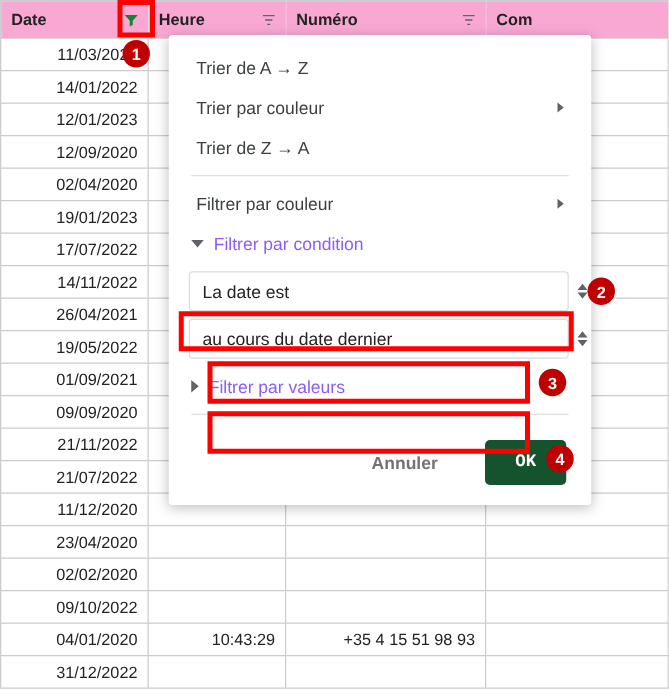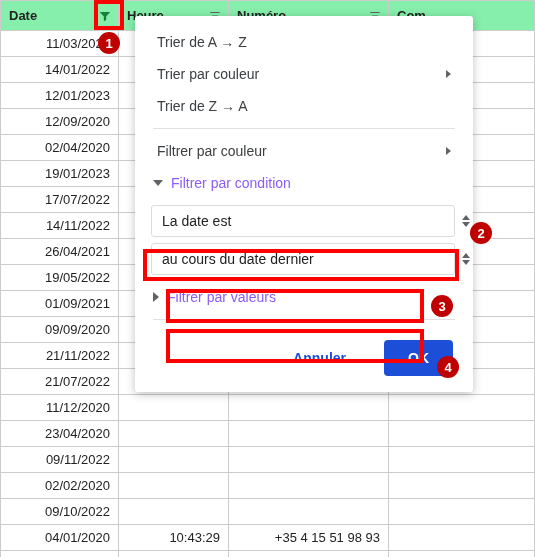--- a/index.html
+++ b/index.html
@@ -19,21 +19,21 @@
     width: 100%;
   }
   th, td {
     border: 1px solid #ccc;
     padding: 4px 8px;
     text-align: right;
     height: 26px;
     white-space: nowrap;
   }
   th {
-    background: #86efac;
+    background: #f9a8d4;
     font-weight: bold;
     text-align: left;
     position: relative;
     height: 30px;
   }
   .col-date { width: 118px; }
   .col-heure { width: 110px; }
   .col-numero { width: 160px; }
   .filter-icon {
     position: absolute;
@@ -45,21 +45,21 @@
     display: flex;
     align-items: center;
     justify-content: center;
     color: #5f6368;
   }
   .filter-icon.active { color: #188038; }
   .filter-icon svg { width: 14px; height: 14px; }
   .menu {
     position: absolute;
     left: 135px;
-    top: 16px;
+    top: 28px;
     width: 338px;
     background: #fff;
     box-shadow: 0 2px 10px rgba(0,0,0,0.25);
     border-radius: 3px;
     padding: 10px 0;
     z-index: 10;
   }
   .menu-item {
     padding: 8px 22px;
     color: #3c4043;
@@ -136,22 +136,22 @@
     padding: 14px 20px 6px;
   }
   .btn {
     padding: 10px 24px;
     border-radius: 4px;
     font-size: 14px;
     font-weight: bold;
     cursor: pointer;
     border: none;
   }
-  .btn-cancel { background: #fff; color: #1d4ed8; }
-  .btn-ok { background: #1d4ed8; color: #fff; }
+  .btn-cancel { background: #fff; color: #737373; }
+  .btn-ok { background: #14532d; color: #fff; font-family: Liberation Mono, monospace; }
   .callout {
     position: absolute;
     width: 22px;
     height: 22px;
     border-radius: 50%;
     background: #c00000;
     color: #fff;
     font-size: 13px;
     font-weight: bold;
     display: flex;
@@ -292,26 +292,20 @@
         <td></td>
         <td></td>
       </tr>
       <tr>
         <td>23/04/2020</td>
         <td></td>
         <td></td>
         <td></td>
       </tr>
       <tr>
-        <td>09/11/2022</td>
-        <td></td>
-        <td></td>
-        <td></td>
-      </tr>
-      <tr>
         <td>02/02/2020</td>
         <td></td>
         <td></td>
         <td></td>
       </tr>
       <tr>
         <td>09/10/2022</td>
         <td></td>
         <td></td>
         <td></td>

